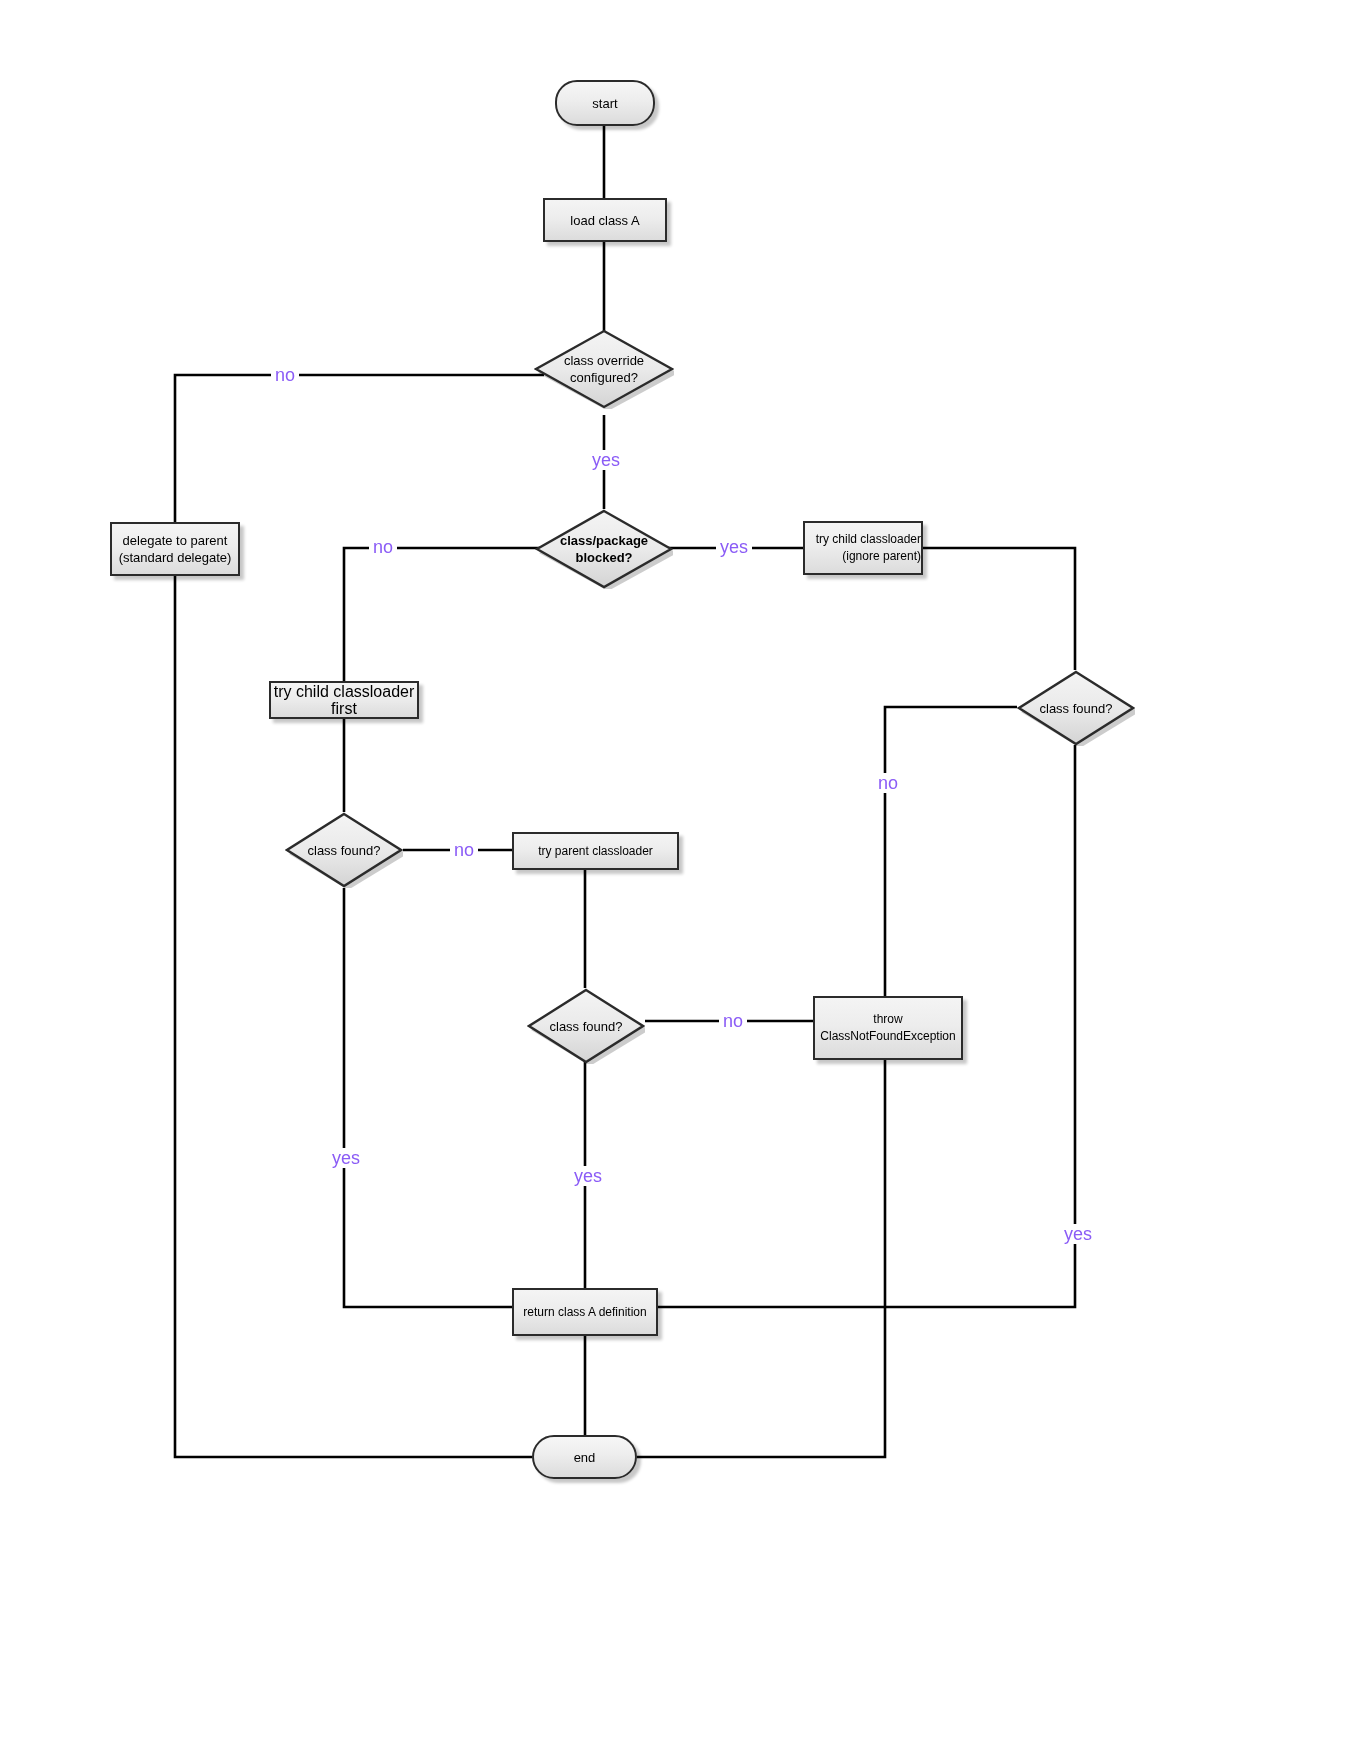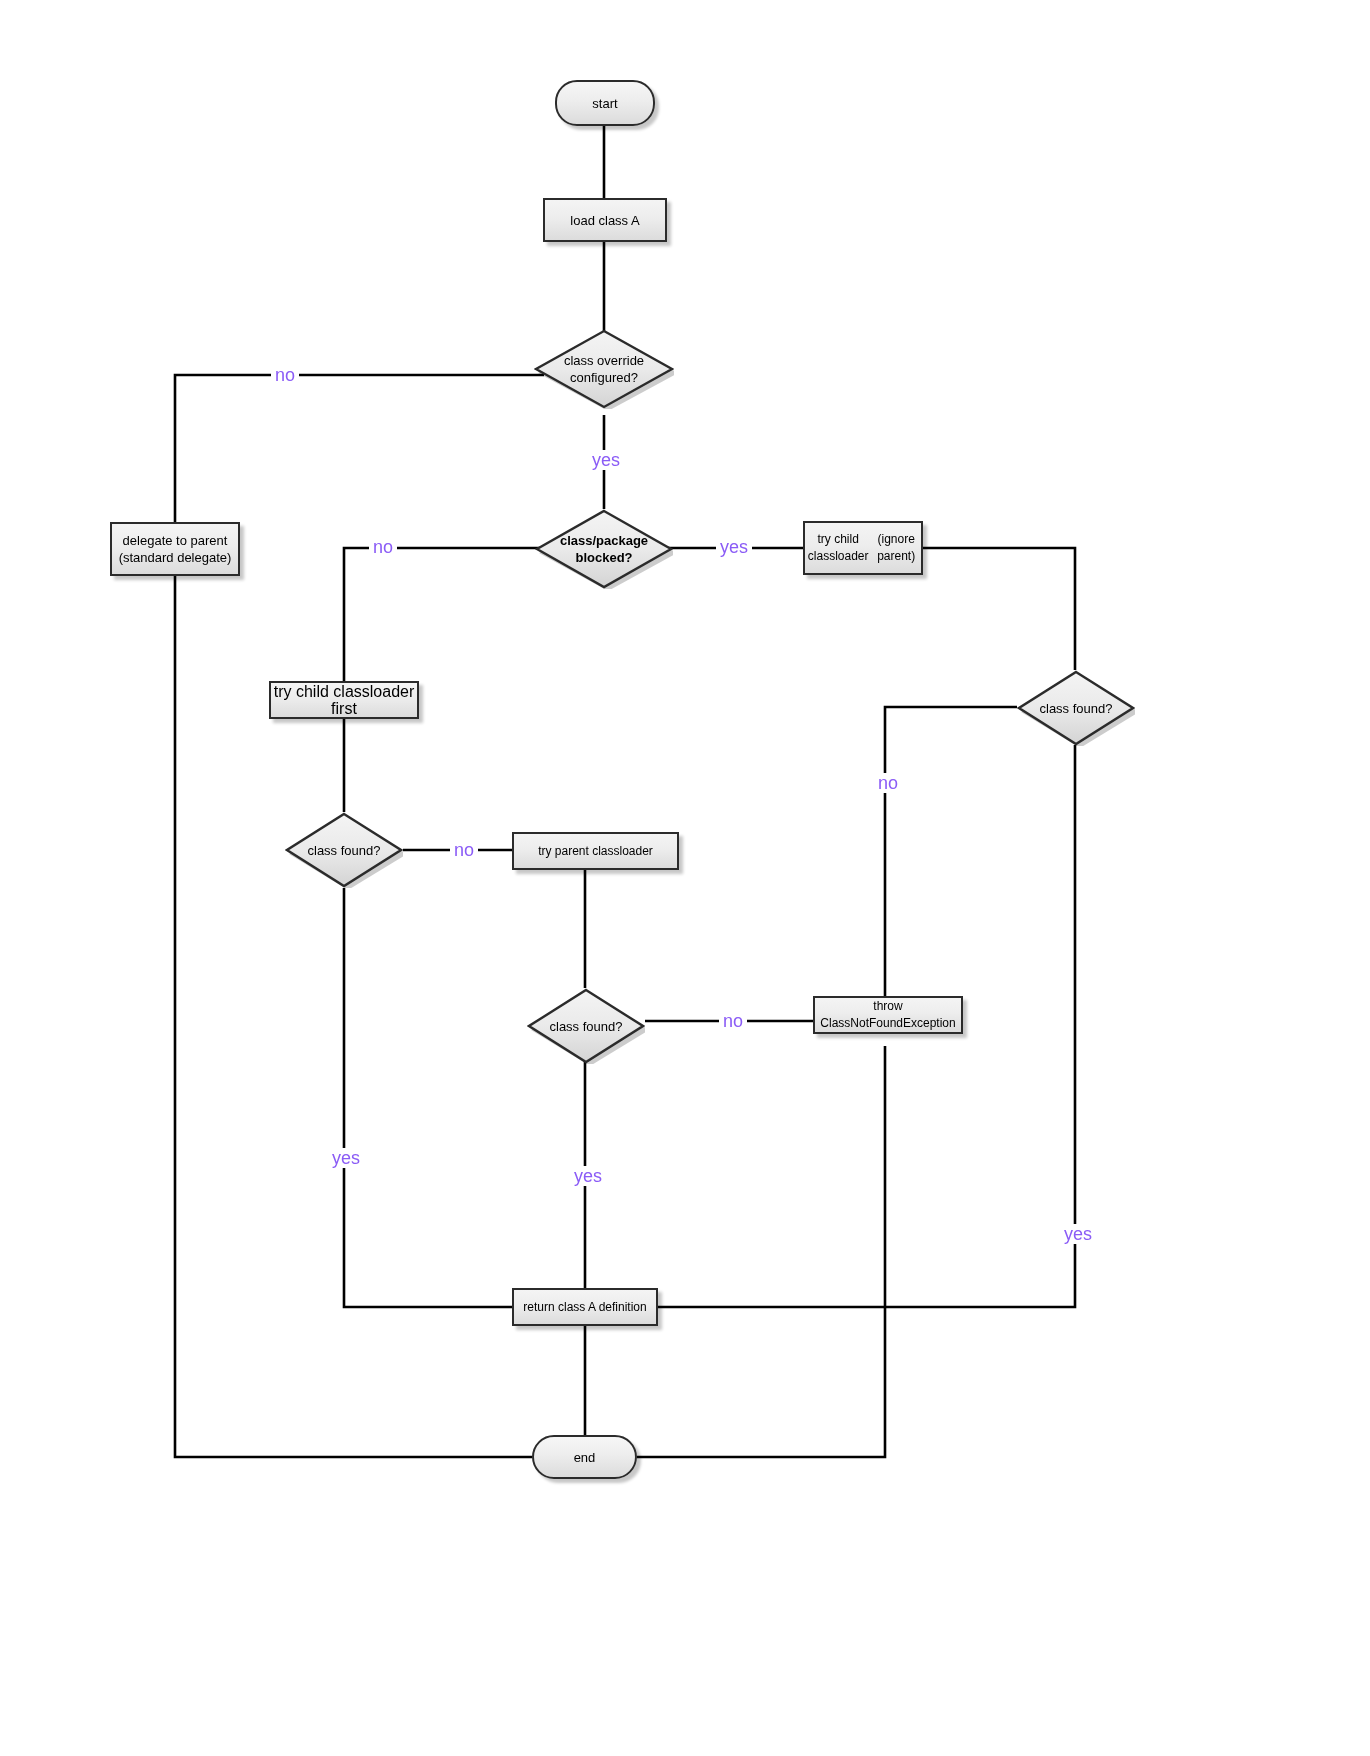--- a/index.html
+++ b/index.html
@@ -121,21 +121,21 @@
       </defs>
       <polygon points="73,6 142,44 73,82 4,44" fill="rgba(0,0,0,0.20)"></polygon>
       <polygon points="69,2 136,40 69,78 2,40" fill="url(#g2)" stroke="#2b2b2b" stroke-width="2.4"></polygon>
     </svg>
     <div class="dlabel">
       <span>class/package</span><br>
       <span>blocked?</span>
     </div>
   </div>
 
-  <div class="node proc" style="left:803px;top:521px;width:120px;height:54px;flex-direction:row;font-size:12px;">
+  <div class="node proc" style="left:803px;top:521px;width:120px;height:54px;flex-direction:column;font-size:12px;align-items:flex-end;">
     <span>try child classloader</span>
     <span>(ignore parent)</span>
   </div>
 
   <div class="node proc" style="left:269px;top:681px;width:150px;height:38px;font-size:16px;">
     <span>try child classloader first</span>
   </div>
 
   <div class="node dec" style="left:1017px;top:670px;width:118px;height:76px;">
     <svg class="dshape" viewBox="0 0 118 76" preserveAspectRatio="none">
@@ -179,26 +179,26 @@
             <stop offset="0.5" stop-color="#eaeaea"></stop>
             <stop offset="1" stop-color="#d4d4d4"></stop>
         </linearGradient>
       </defs>
       <polygon points="63,6 122,42 63,78 4,42" fill="rgba(0,0,0,0.20)"></polygon>
       <polygon points="59,2 116,38 59,74 2,38" fill="url(#g5)" stroke="#2b2b2b" stroke-width="2.4"></polygon>
     </svg>
     <div class="dlabel">class found?</div>
   </div>
 
-  <div class="node proc" style="left:813px;top:996px;width:150px;height:38px;flex-direction:column;font-size:12px;">
+  <div class="node proc" style="left:813px;top:996px;width:150px;height:64px;flex-direction:column;font-size:12px;">
     <span>throw</span>
     <span>ClassNotFoundException</span>
   </div>
 
-  <div class="node proc" style="left:512px;top:1288px;width:146px;height:38px;font-size:12px;">
+  <div class="node proc" style="left:512px;top:1288px;width:146px;height:48px;font-size:12px;">
     <span>return class A definition</span>
   </div>
 
   <div class="node term" style="left:532px;top:1435px;width:105px;height:44px;">
     <span>end</span>
   </div>
 
   <div class="edgelabel" style="left:271px;top:365px;">no</div>
 
   <div class="edgelabel" style="left:588px;top:450px;">yes</div>

